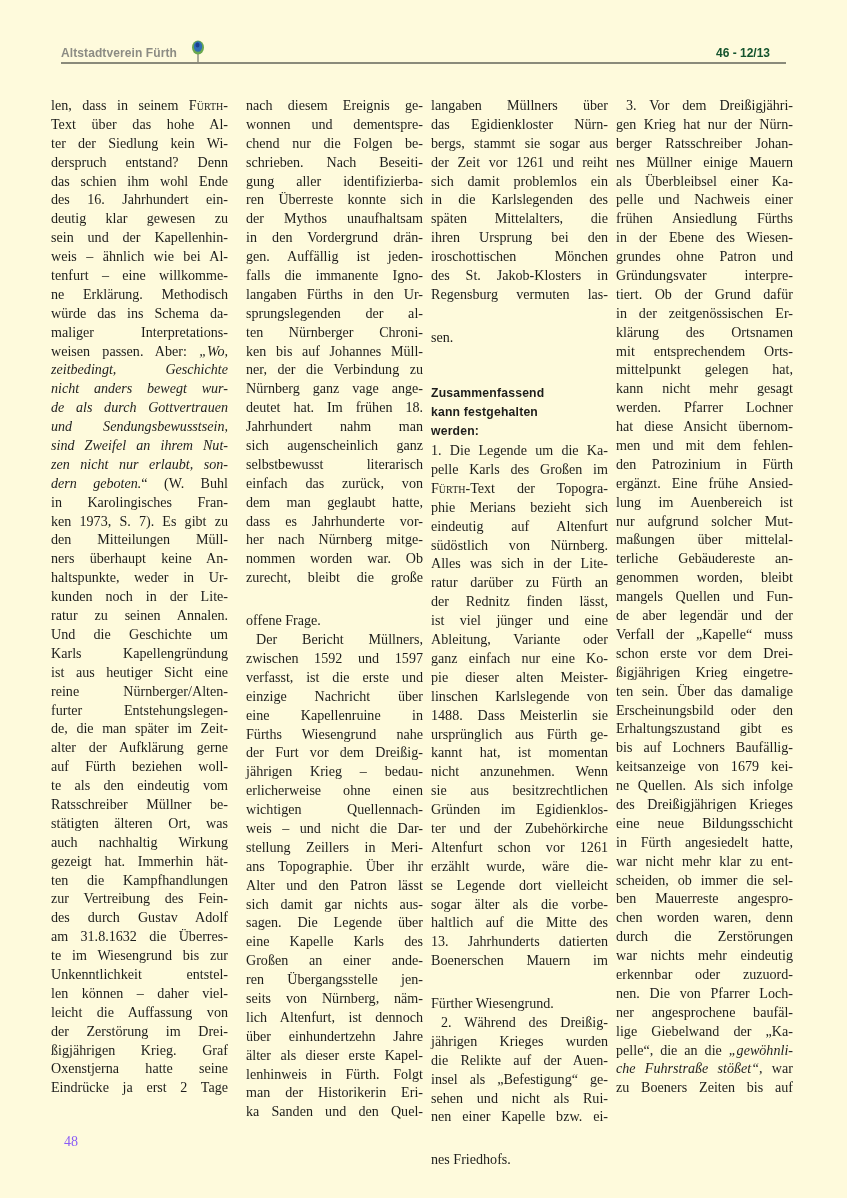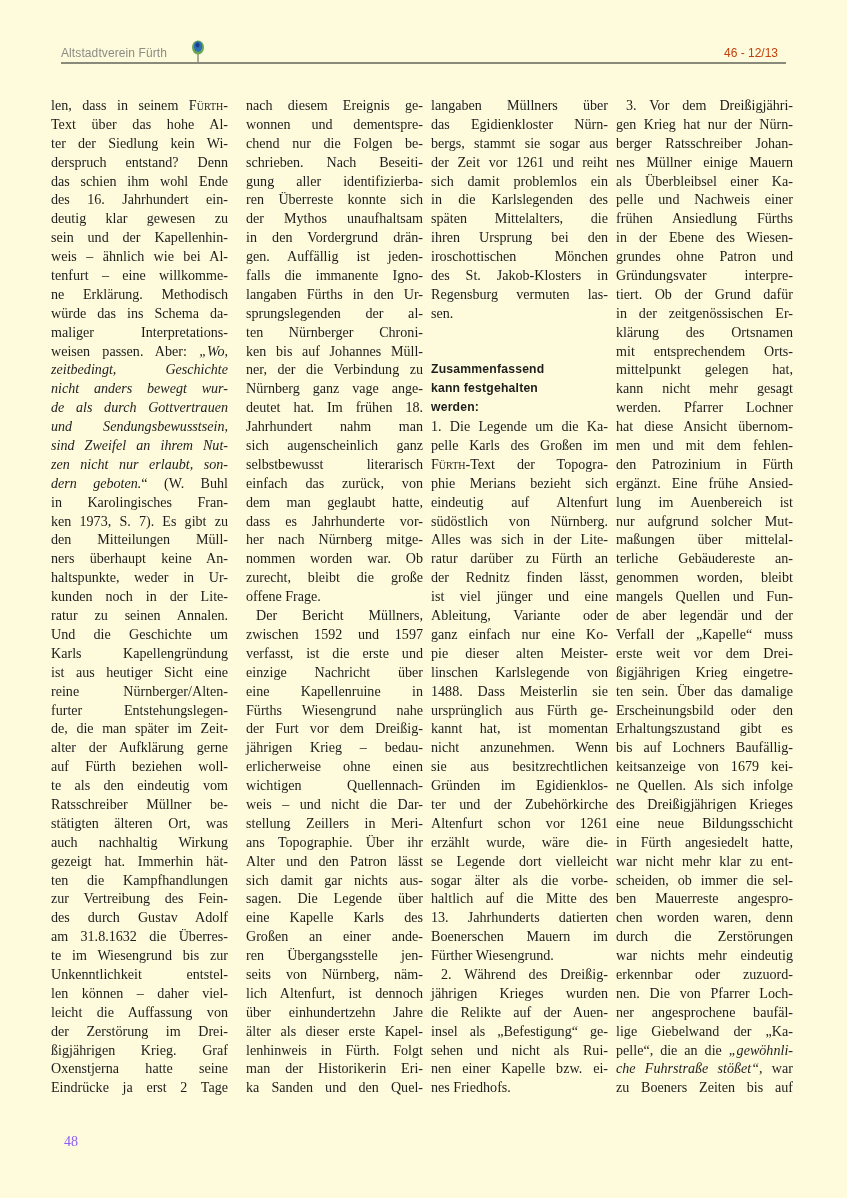--- a/index.html
+++ b/index.html
@@ -7,47 +7,48 @@
     width: 847px; height: 1198px;
     background: #fefadc;
     position: relative;
     overflow: hidden;
     font-family: "Liberation Serif", "DejaVu Serif", serif;
     color: #1d1d1b;
   }
   .header {
     position: absolute; left: 61px; top: 38px; width: 725px; height: 24px;
     border-bottom: 2px solid #8a8a7a;
+    font-weight: bold;
   }
   .header-title {
     position: absolute; left: 0; bottom: 2px;
     font-family: "Liberation Sans", "DejaVu Sans", sans-serif;
     font-size: 12px; color: #8c8c84; letter-spacing: 0.1px;
   }
   .header-logo {
     position: absolute; left: 130px; bottom: 0px; width: 14px; height: 22px;
   }
   .header-issue {
-    position: absolute; right: 8px; bottom: 2px;
+    position: absolute; right: 16px; bottom: 2px;
     font-family: "Liberation Sans", "DejaVu Sans", sans-serif;
-    font-size: 12px; color: #c2410c;
+    font-size: 12px; color: #14532d;
   }
   .column {
     position: absolute; top: 96px; width: 177px;
     font-size: 14.1px; line-height: 18.9px;
   }
   .col1 { left: 51px; }
   .col2 { left: 246px; }
   .col3 { left: 431px; }
   .col4 { left: 616px; }
   .line {
     display: block; height: 18.9px; white-space: nowrap;
     text-align: justify; text-align-last: justify;
   }
-  .line.last { text-align-last: left; }
+  .line.last { text-align-last: left; margin-top: 24px; }
   .line.indent { padding-left: 10px; }
   .line.blank { height: 18.9px; }
   .it { font-style: italic; }
   .sc { font-variant: small-caps; }
   .heading {
     font-family: Liberation Sans, sans-serif;
     font-weight: bold; font-size: 12.2px; letter-spacing: 0.2px;
     display: block; height: 18.9px; white-space: nowrap;
   }
   .page-number {
@@ -260,21 +261,21 @@
     <span class="line">den Patrozinium in Fürth</span>
     <span class="line">ergänzt. Eine frühe Ansied-</span>
     <span class="line">lung im Auenbereich ist</span>
     <span class="line">nur aufgrund solcher Mut-</span>
     <span class="line">maßungen über mittelal-</span>
     <span class="line">terliche Gebäudereste an-</span>
     <span class="line">genommen worden, bleibt</span>
     <span class="line">mangels Quellen und Fun-</span>
     <span class="line">de aber legendär und der</span>
     <span class="line">Verfall der „Kapelle“ muss</span>
-    <span class="line">erste weit vor dem Drei-</span>
+    <span class="line">schon erste vor dem Drei-</span>
     <span class="line">ßigjährigen Krieg eingetre-</span>
     <span class="line">ten sein. Über das damalige</span>
     <span class="line">Erscheinungsbild oder den</span>
     <span class="line">Erhaltungszustand gibt es</span>
     <span class="line">bis auf Lochners Baufällig-</span>
     <span class="line">keitsanzeige von 1679 kei-</span>
     <span class="line">ne Quellen. Als sich infolge</span>
     <span class="line">des Dreißigjährigen Krieges</span>
     <span class="line">eine neue Bildungsschicht</span>
     <span class="line">in Fürth angesiedelt hatte,</span>

